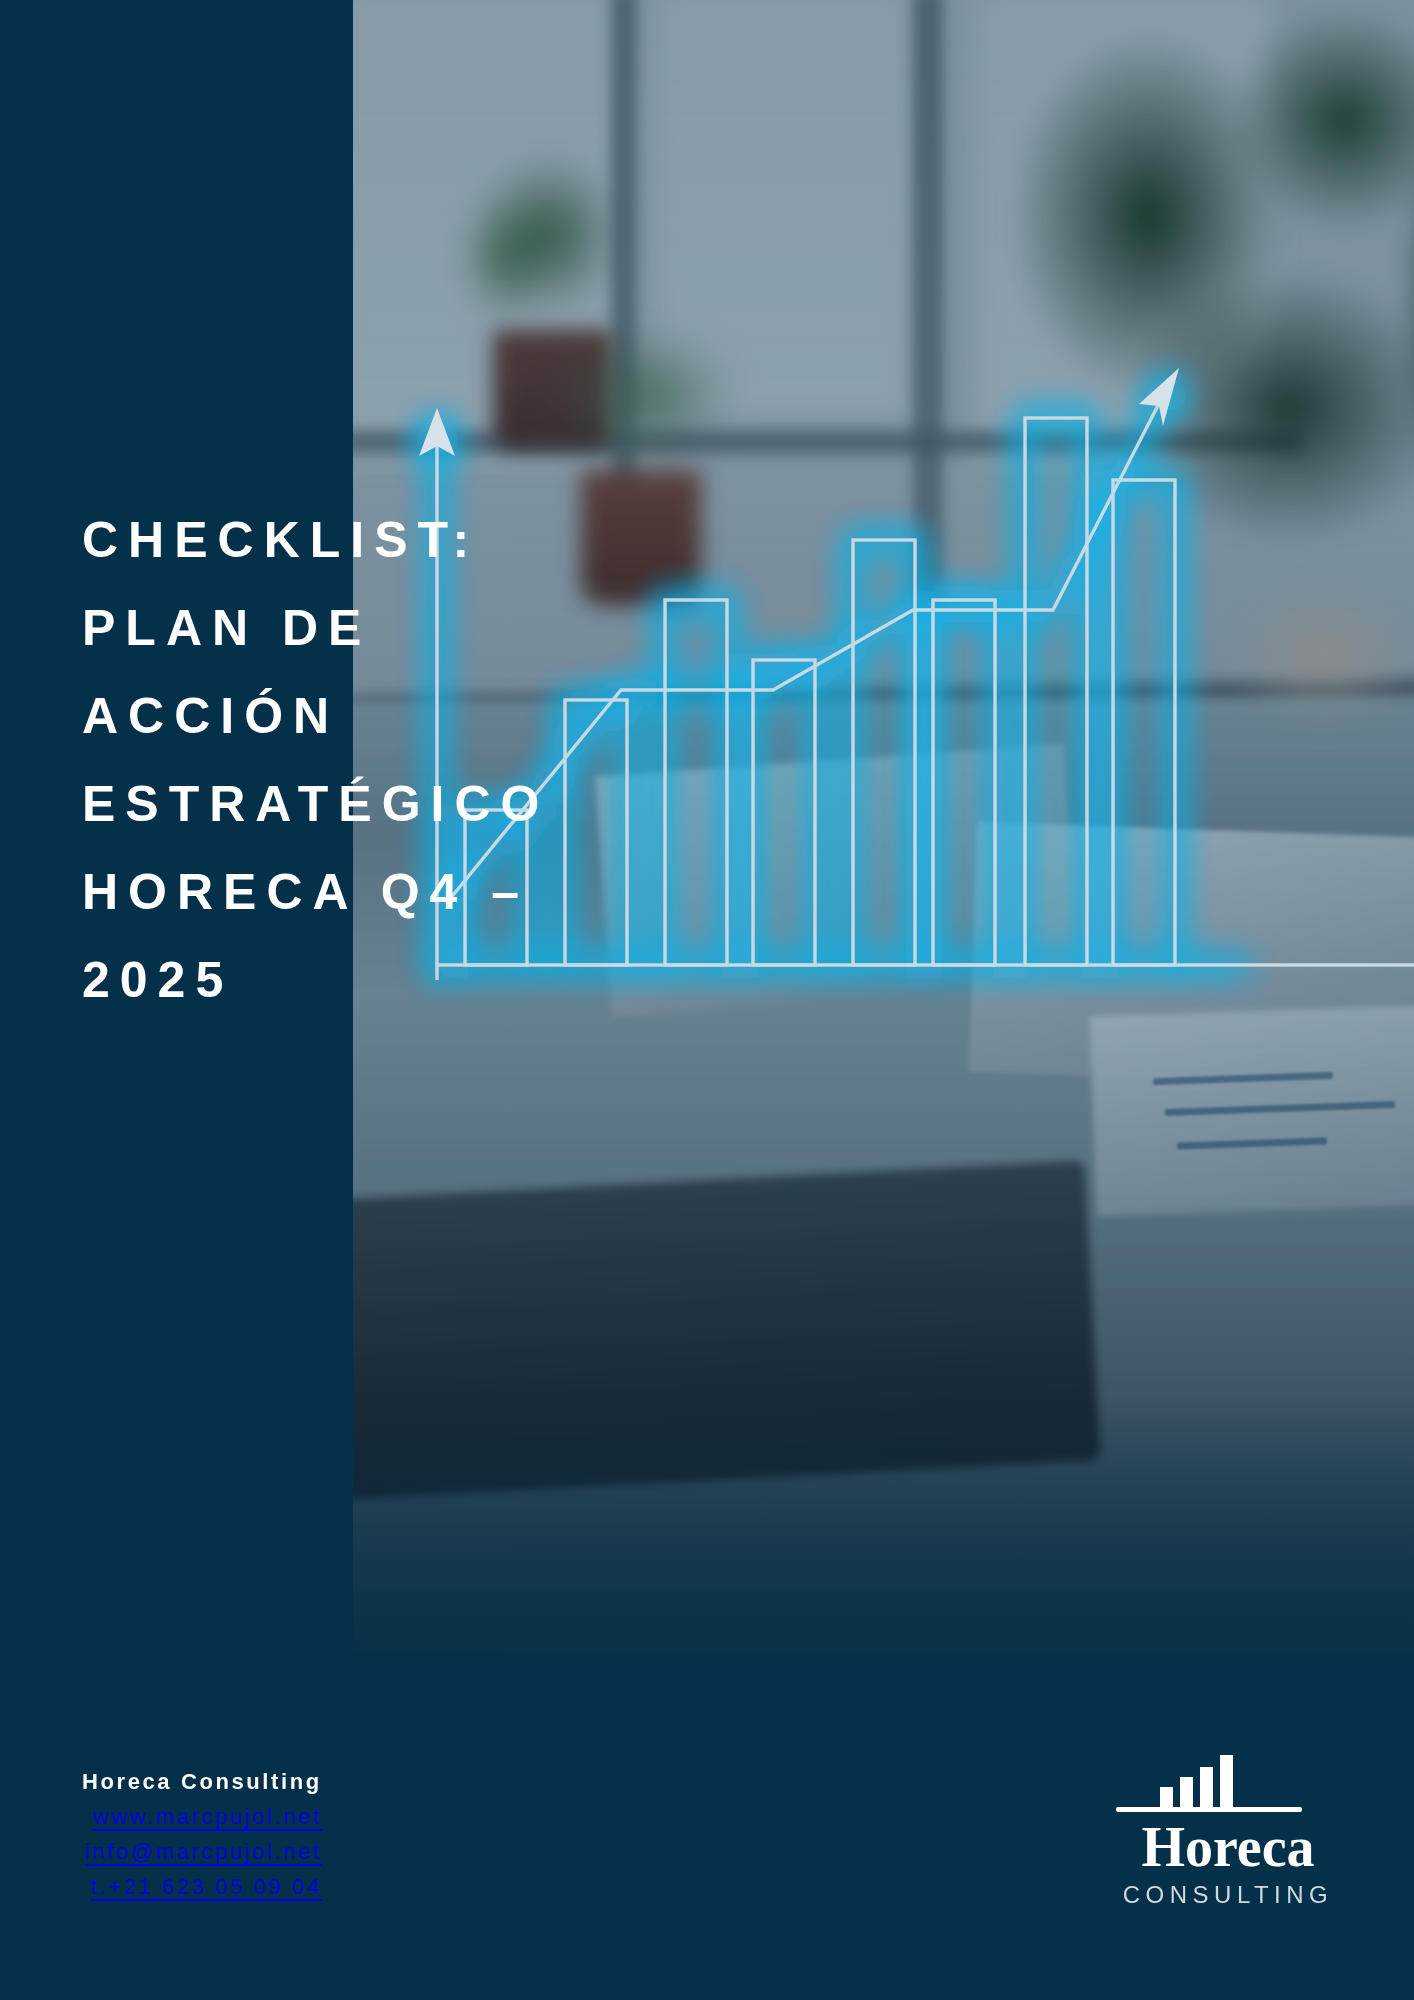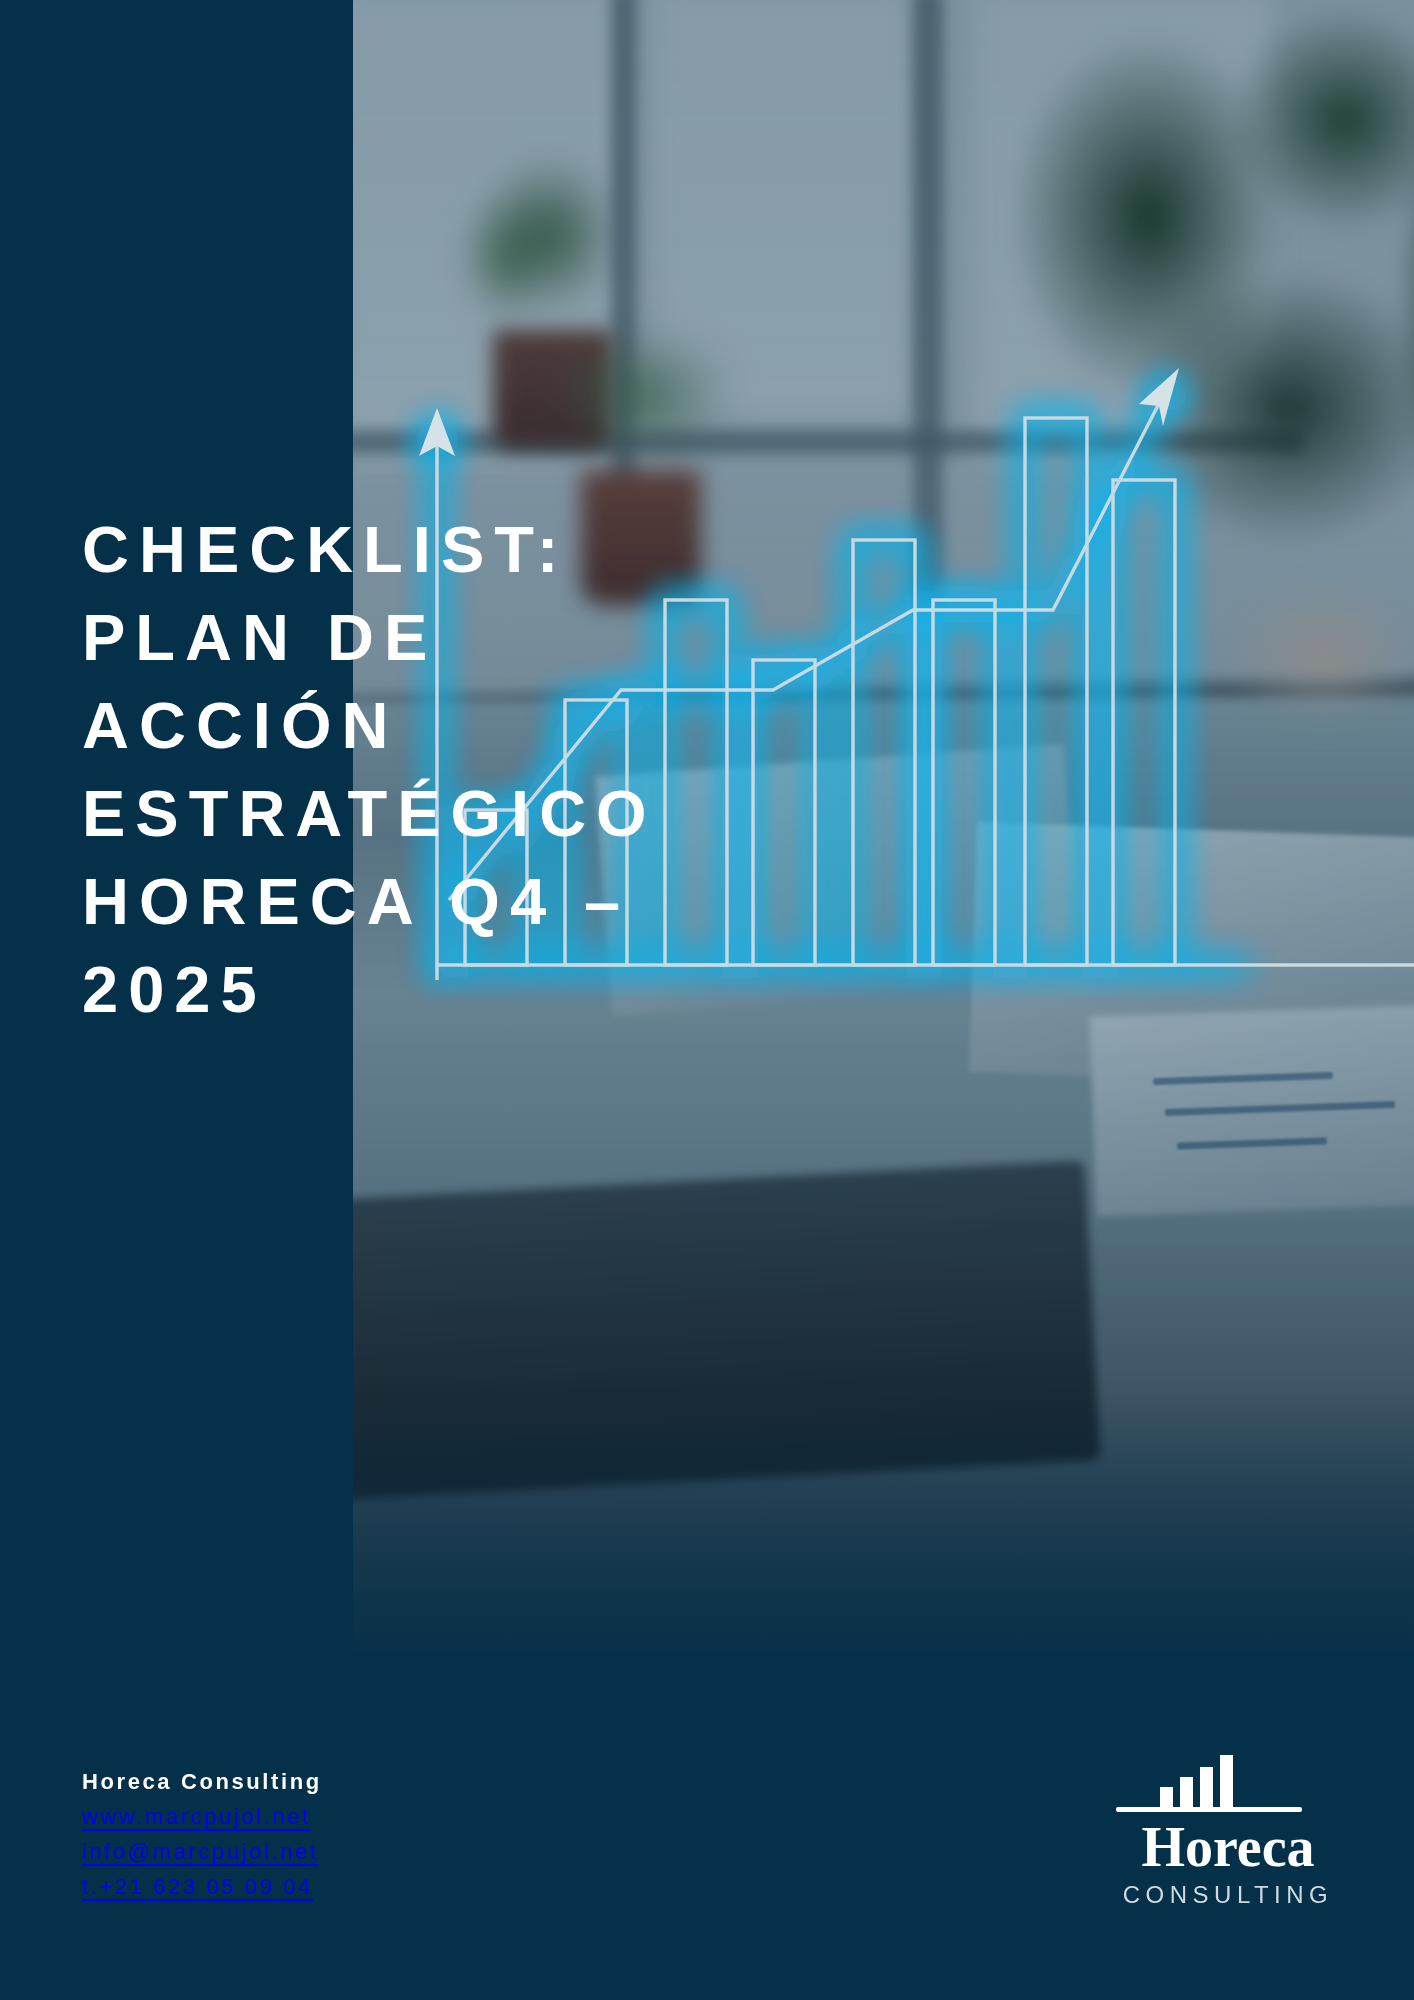--- a/index.html
+++ b/index.html
@@ -136,21 +136,21 @@
     background:#053049;
   }
 
   
   .title{
     position:absolute;
     left:82px; top:462px;
     width:1000px;
     color:#ffffff;
     font-weight:700;
-    font-size:65px;
+    font-size:50px;
     line-height:88px;
     letter-spacing:10px;
     text-transform:uppercase;
     white-space:pre-line;
   }
   .subtitle{
     position:absolute;
     left:82px; top:1001px;
     width:640px;
     color:#ffffff;
@@ -158,21 +158,21 @@
     font-size:20.5px;
     line-height:35px;
     letter-spacing:2.3px;
     text-transform:uppercase;
     white-space:pre-line;
   }
 
   
   .contact{
     position:absolute;left:82px;top:1764px;
-    color:#ffffff;font-size:22px;line-height:35px;letter-spacing:2.6px;
+    color:#ffffff;font-size:22px;line-height:35px;letter-spacing:2.6px;text-align:right;
   }
   .contact .name{font-weight:700;}
   .contact .link{text-decoration:underline;text-underline-offset:5px;display:block;}
 
   .logo{
     position:absolute;left:1108px;top:1755px;width:240px;height:170px;
     color:#ffffff;
   }
   .logo-bars{
     position:absolute;left:52px;top:0;width:130px;height:52px;

